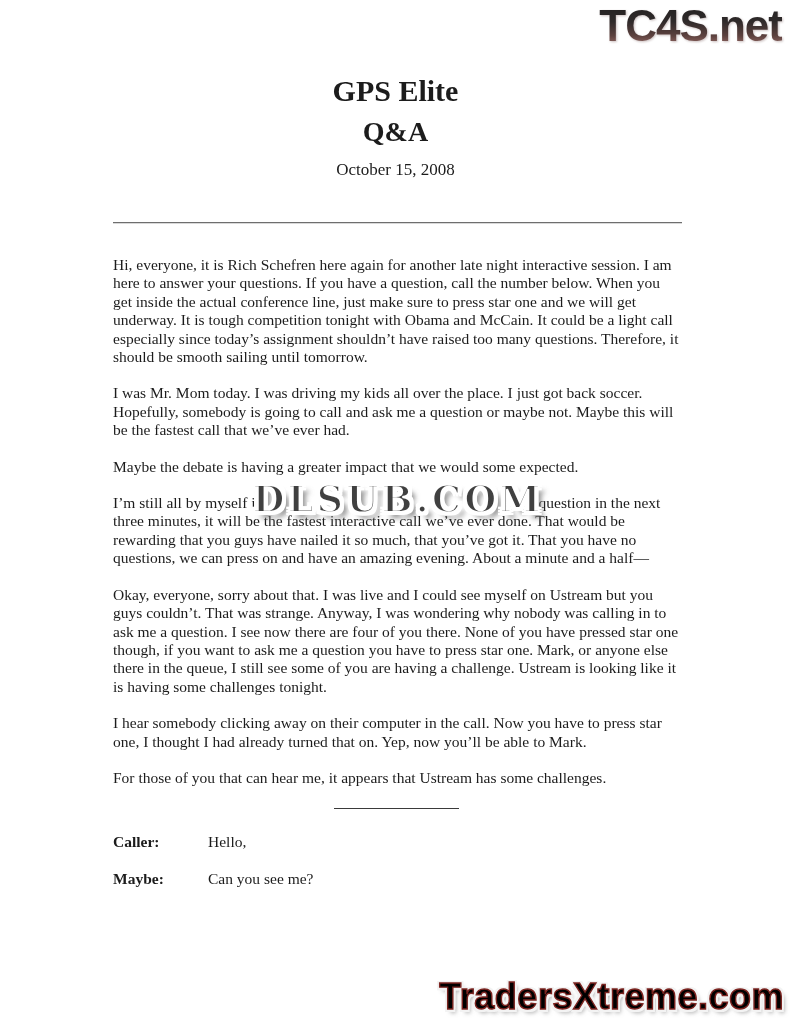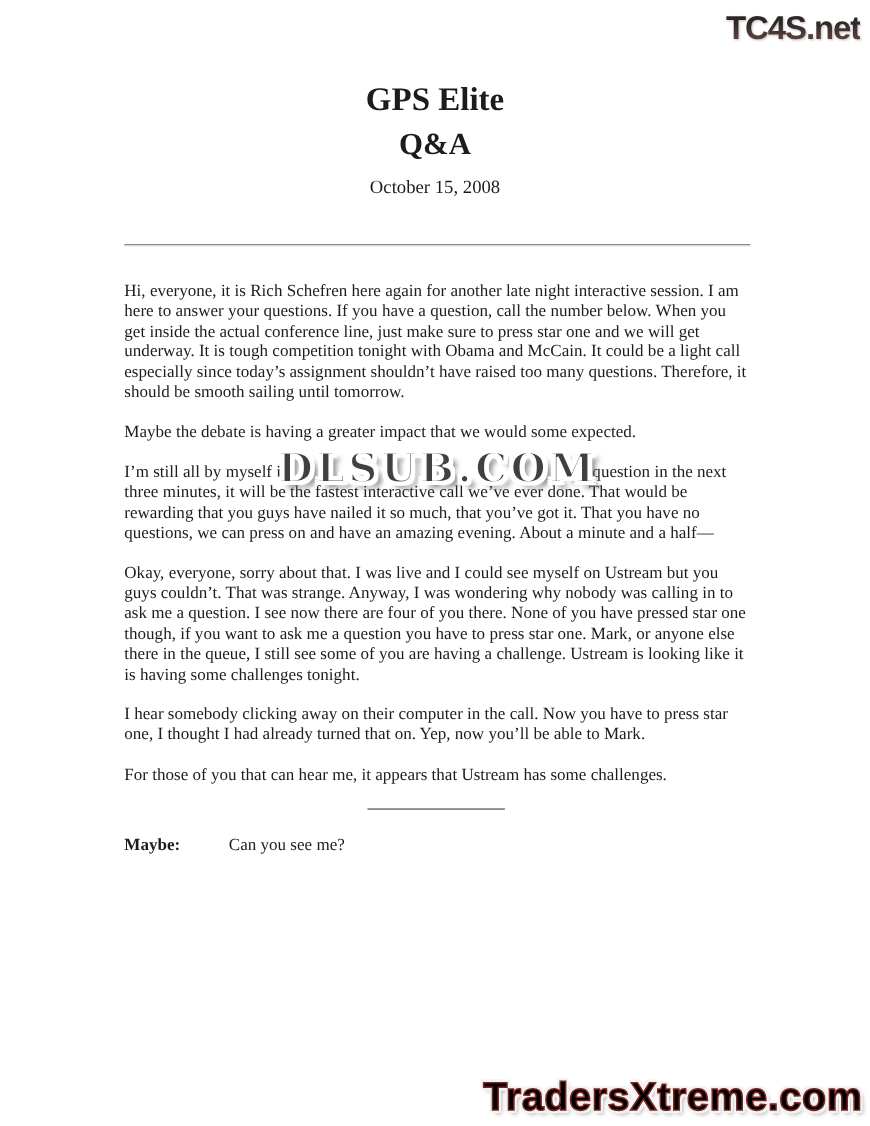--- a/index.html
+++ b/index.html
@@ -11,21 +11,21 @@
     margin:0 auto;
     background:#ffffff;
     overflow:hidden;
     color:#1c1c1c;
   }
   
   .tc4s-logo {
     position:absolute; top:4px; right:9px;
     font-family:"Liberation Sans", sans-serif;
     font-weight:bold;
-    font-size:30px; line-height:44px;
+    font-size:44px; line-height:44px;
     letter-spacing:-1px;
     color:#4f3b38;
     filter:drop-shadow(1px 1px 1px rgba(160,140,140,0.55));
   }
   @supports ((-webkit-background-clip: text)) {
     .tc4s-logo {
       background:linear-gradient(to bottom,#262323 10%,#2f2a2a 40%,#5c413e 72%,#a3736e 100%);
       -webkit-background-clip:text;
       background-clip:text;
       color:transparent;
@@ -113,35 +113,40 @@
     <div class="doc-subtitle">Q&amp;A</div>
     <div class="doc-date">October 15, 2008</div>
   </div>
 
   <div class="top-rule"></div>
 
   <div class="content">
 
     <p>Hi, everyone, it is Rich Schefren here again for another late night interactive session. I am here to answer your questions. If you have a question, call the number below. When you get inside the actual conference line, just make sure to press star one and we will get underway. It is tough competition tonight with Obama and McCain. It could be a light call especially since today’s assignment shouldn’t have raised too many questions. Therefore, it should be smooth sailing until tomorrow.</p>
 
+    <p>I was Mr. Mom today. I was driving my kids all over the place. I just got back soccer. Hopefully, somebody is going to call and ask me a question or maybe not. Maybe this will be the fastest call that we’ve ever had.</p>
 
     <p>Maybe the debate is having a greater impact that we would some expected.</p>
 
     <p><span>I’m still all by myself i</span><span class="wm-anchor"><span class="wm-text">DLSUB.COM</span></span><span>question in the next three minutes, it will be the fastest interactive call we’ve ever done. That would be rewarding that you guys have nailed it so much, that you’ve got it. That you have no questions, we can press on and have an amazing evening. About a minute and a half—</span></p>
 
     <p>Okay, everyone, sorry about that. I was live and I could see myself on Ustream but you guys couldn’t. That was strange. Anyway, I was wondering why nobody was calling in to ask me a question. I see now there are four of you there. None of you have pressed star one though, if you want to ask me a question you have to press star one. Mark, or anyone else there in the queue, I still see some of you are having a challenge. Ustream is looking like it is having some challenges tonight.</p>
 
     <p>I hear somebody clicking away on their computer in the call. Now you have to press star one, I thought I had already turned that on. Yep, now you’ll be able to Mark.</p>
 
     <p>For those of you that can hear me, it appears that Ustream has some challenges.</p>
 
     <div class="sig-rule"></div>
 
     <div class="dialog">
       <div class="dialog-row">
+        <span class="dialog-speaker">Caller:</span>
+        <span class="dialog-text">Hello,</span>
+      </div>
+      <div class="dialog-row">
         <span class="dialog-speaker">Maybe:</span>
         <span class="dialog-text">Can you see me?</span>
       </div>
     </div>
 
   </div>
 
   <div class="tx-logo">TradersXtreme.com</div>
 
 </div>

